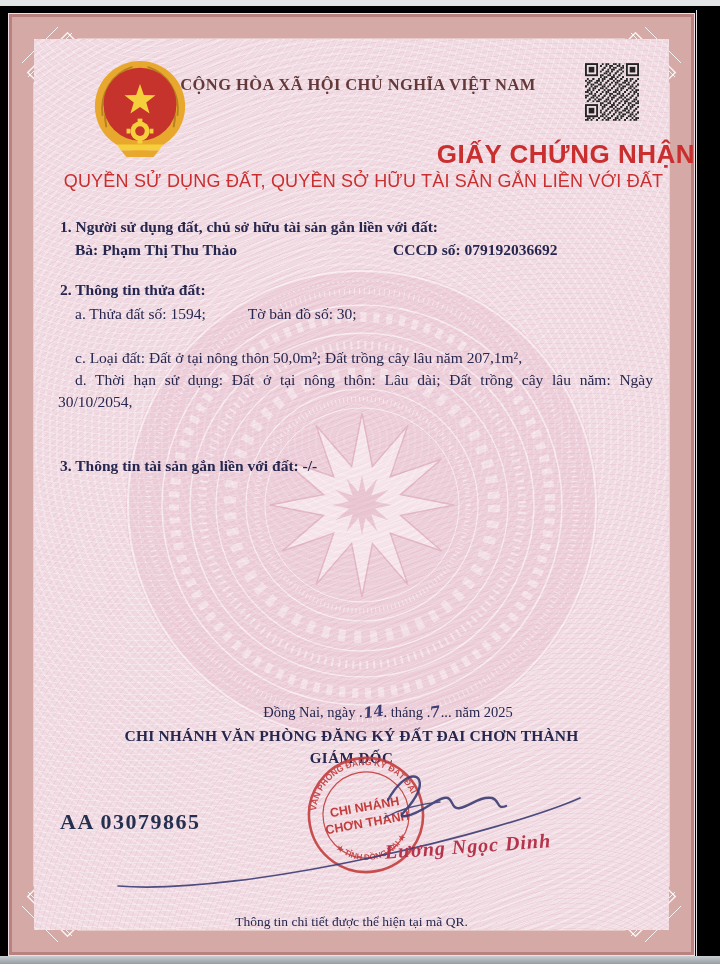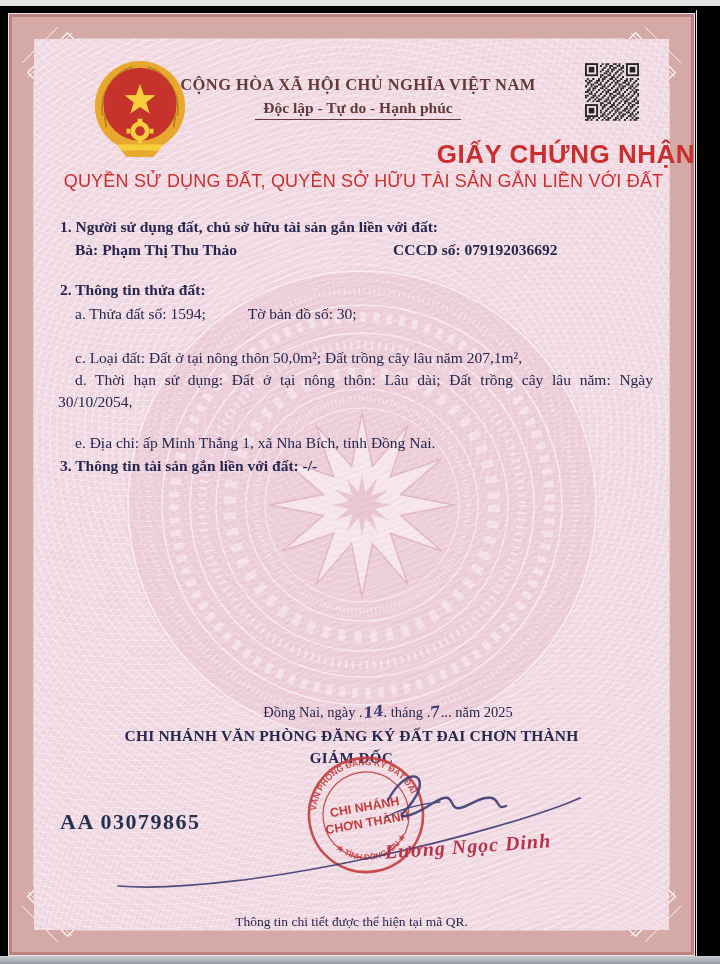--- a/index.html
+++ b/index.html
@@ -163,41 +163,39 @@
           <rect x="0.5" y="22.5" width="6" height="6"></rect>
         </g>
       <g fill="#242424">
           <rect x="2" y="2" width="3" height="3"></rect>
           <rect x="24" y="2" width="3" height="3"></rect>
           <rect x="2" y="24" width="3" height="3"></rect>
         </g>
     </svg>
 
     <div class="abs t-center country">CỘNG HÒA XÃ HỘI CHỦ NGHĨA VIỆT NAM</div>
-    <div class="abs t-center motto"><span>Độc lập - Tự do - Hạnh phúc</span></div>
 
     <div class="abs t-center title1">GIẤY CHỨNG NHẬN</div>
     <div class="abs t-center title2">QUYỀN SỬ DỤNG ĐẤT, QUYỀN SỞ HỮU TÀI SẢN GẮN LIỀN VỚI ĐẤT</div>
 
     <div class="abs body-text bold s1h">1. Người sử dụng đất, chủ sở hữu tài sản gắn liền với đất:</div>
     <div class="abs body-text bold owner">Bà: Phạm Thị Thu Thảo</div>
     <div class="abs body-text bold cccd">
       <span>CCCD số:</span>
       <span>079192036692</span>
     </div>
 
     <div class="abs body-text bold s2h">2. Thông tin thửa đất:</div>
     <div class="abs body-text row-a">
       <span>a. Thửa đất số: 1594;</span>
       <span class="part2">Tờ bản đồ số: 30;</span>
     </div>
     <div class="abs body-text row-c">c. Loại đất: Đất ở tại nông thôn 50,0m²; Đất trồng cây lâu năm 207,1m²,</div>
     <div class="abs body-text row-d1">d. Thời hạn sử dụng: Đất ở tại nông thôn: Lâu dài; Đất trồng cây lâu năm: Ngày</div>
     <div class="abs body-text row-d2">30/10/2054,</div>
-    <div class="abs body-text row-e">e. Địa chỉ: ấp Minh Thắng 1, xã Nha Bích, tỉnh Đồng Nai.</div>
 
     <div class="abs body-text bold s3h">3. Thông tin tài sản gắn liền với đất: -/-</div>
 
     <div class="abs dateline">
       <span>Đồng Nai, ngày</span>
       <span>.</span><span class="ink">14</span><span>.</span>
       <span>tháng</span>
       <span>.</span><span class="ink">7</span><span>...</span>
       <span>năm 2025</span>
     </div>

